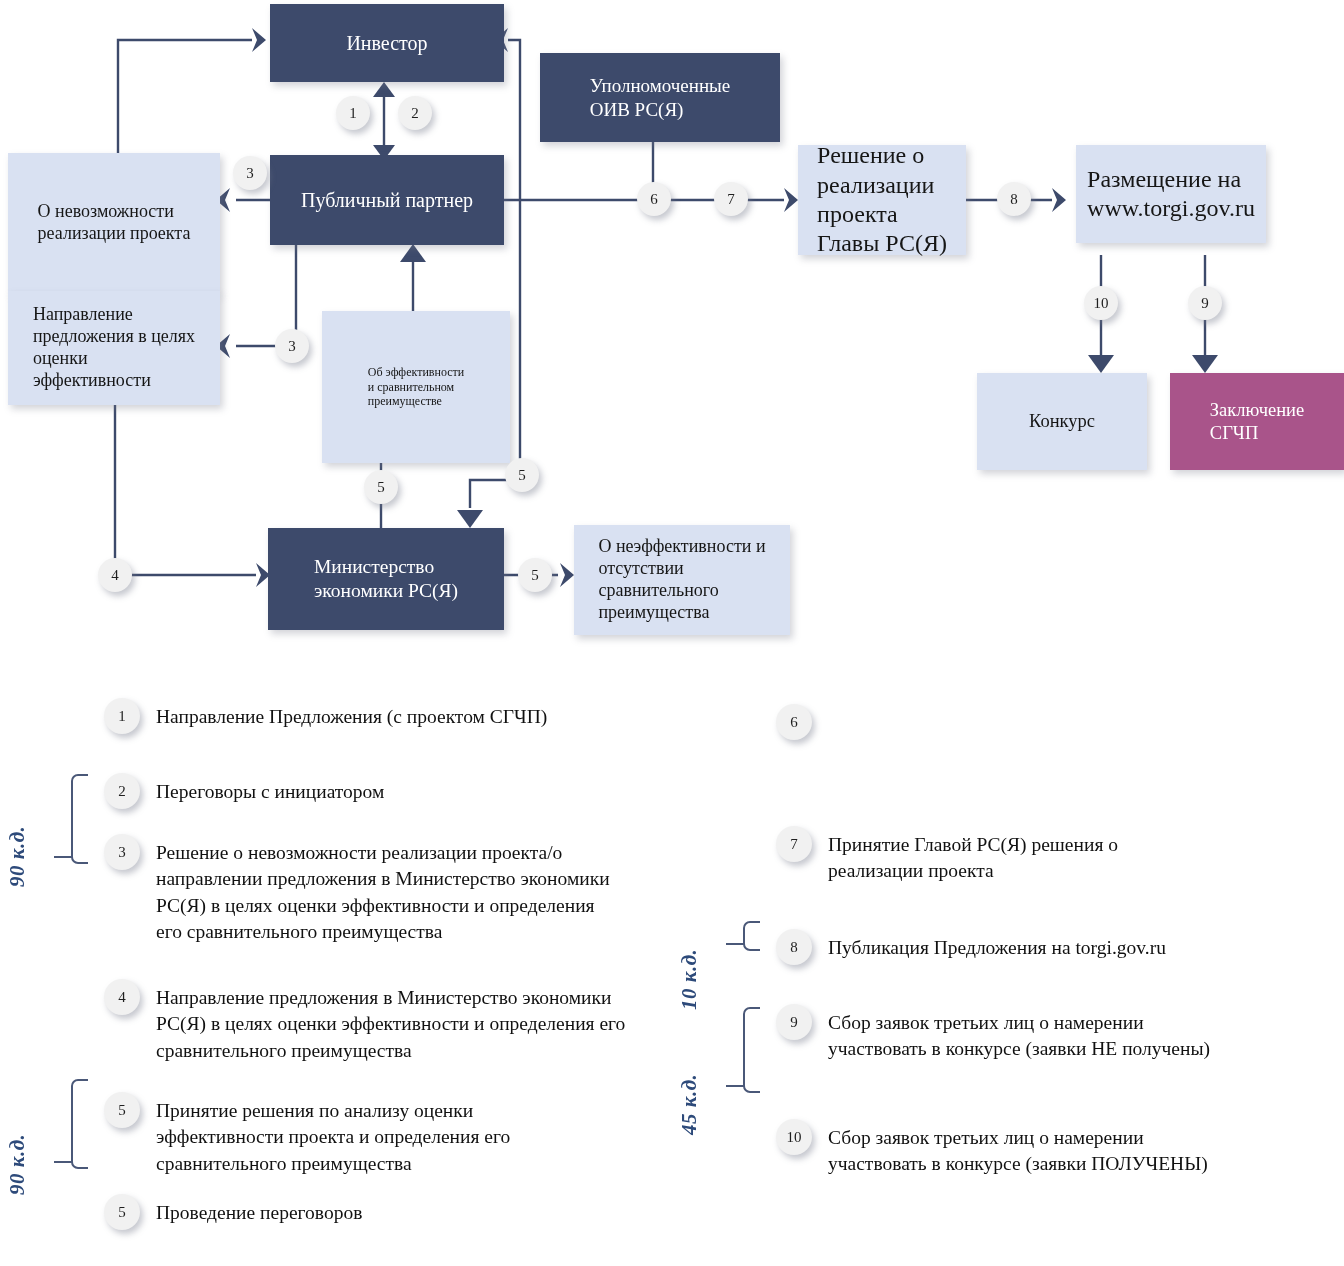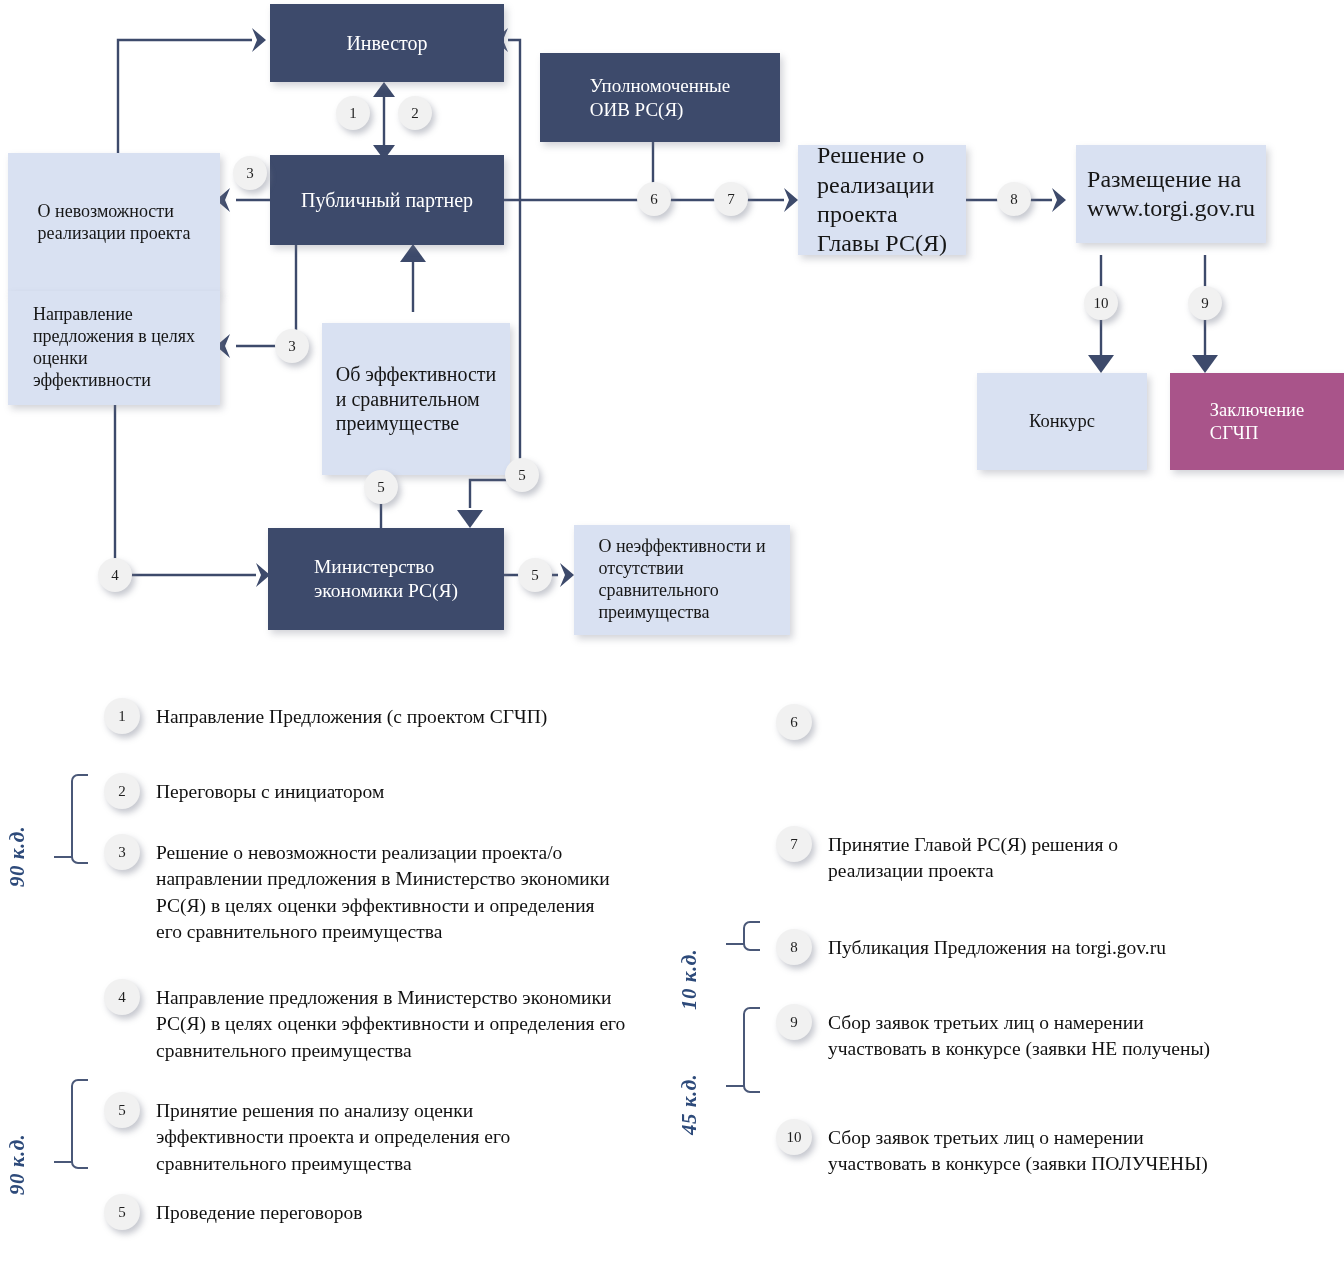--- a/index.html
+++ b/index.html
@@ -128,21 +128,21 @@
 реализации проекта</span>
   </div>
 
   <div class="node light" style="left:8px;top:291px;width:212px;height:114px;font-size:18px;white-space:pre-line;">
     <span>Направление
 предложения в целях
 оценки
 эффективности</span>
   </div>
 
-  <div class="node light" style="left:322px;top:311px;width:188px;height:152px;font-size:20px;white-space:pre-line;margin-top:12px;">
+  <div class="node light" style="left:322px;top:311px;width:188px;height:152px;font-size:12px;white-space:pre-line;">
     <span>Об эффективности
 и сравнительном
 преимуществе</span>
   </div>
 
   <div class="node light" style="left:574px;top:525px;width:216px;height:110px;font-size:18px;white-space:pre-line;">
     <span>О неэффективности и
 отсутствии
 сравнительного
 преимущества</span>

